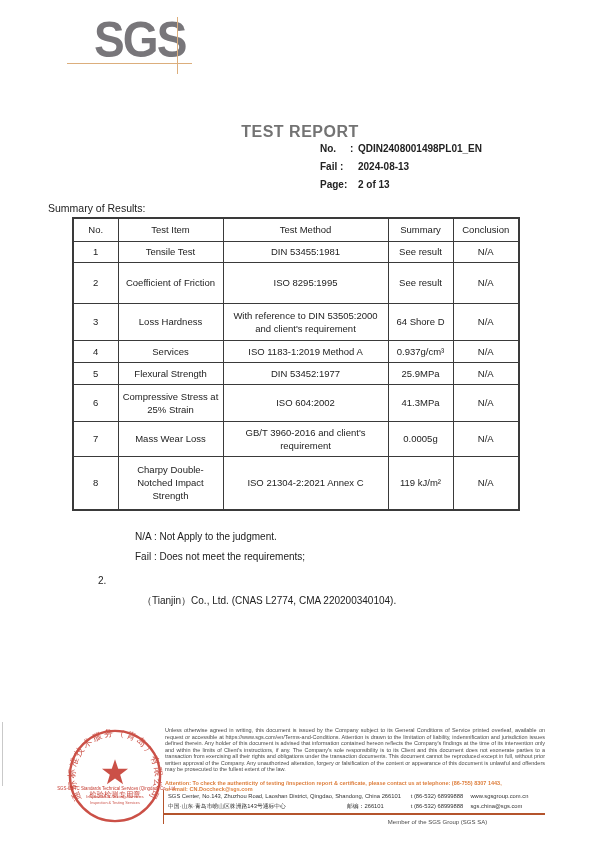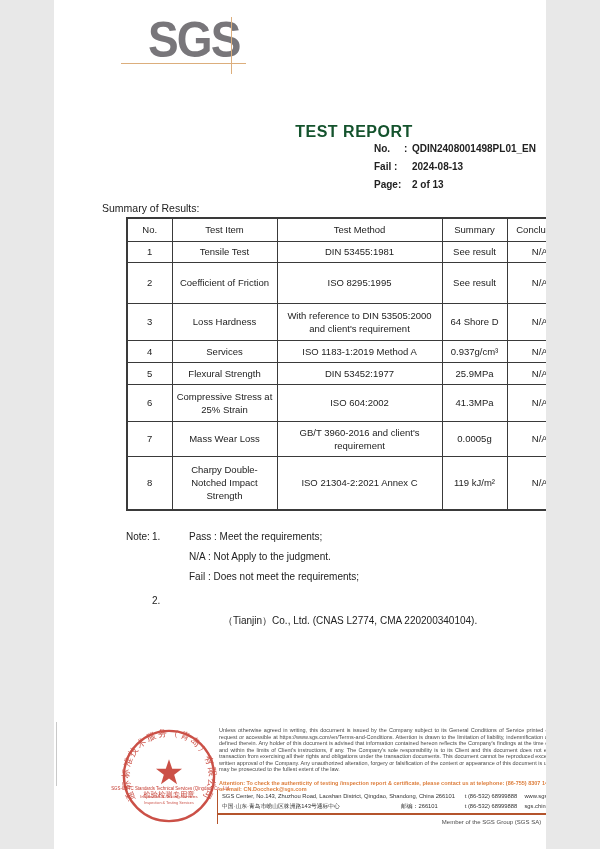--- a/index.html
+++ b/index.html
@@ -1,35 +1,35 @@
 <!DOCTYPE html>
 <html><head>
 <meta charset="utf-8">
 <style>
   html,body { margin:0; padding:0; background:#e8e8e8; }
   .page {
-    position:relative; width:492px; height:849px; margin:0 auto;
+    position:relative; width:600px; height:849px; margin:0 auto;
     background:#ffffff; overflow:hidden;
     font-family:"Liberation Sans", sans-serif; color:#2e2e2e;
   }
 
   
   .logo-text {
     position:absolute; left:94px; top:14px;
     font-size:50px; font-weight:bold; color:#78767a;
     letter-spacing:-2px; transform:scaleX(0.92); transform-origin:left top;
     line-height:52px;
   }
   .logo-hline { position:absolute; left:67px; top:63px; width:125px; height:1px; background:#dcae7c; }
   .logo-vline { position:absolute; left:177px; top:17px; width:1px; height:57px; background:#dcae7c; }
 
   
   .report-title {
     position:absolute; left:0; top:123px; width:600px; text-align:center;
-    font-size:16px; font-weight:bold; color:#14532d; letter-spacing:0.5px;
+    font-size:16px; font-weight:bold; color:#737373; letter-spacing:0.5px;
   }
   .report-info { position:absolute; left:320px; top:139px; font-size:10px; font-weight:bold; color:#222; }
   .info-row { display:flex; height:18px; align-items:center; }
   .info-label { width:30px; }
   .info-sep { width:8px; }
   .info-value { white-space:nowrap; }
 
   
   .summary-heading { position:absolute; left:48px; top:202px; font-size:10.5px; color:#222; }
   table.results {
@@ -53,21 +53,21 @@
   tbody tr:nth-child(6){height:37px;}
   tbody tr:nth-child(7){height:35px;}
   tbody tr:nth-child(8){height:54px;}
 
   
   .note { position:absolute; left:72px; top:527px; font-size:10px; color:#222; line-height:20px; }
   .note-row { display:flex; }
   .note-label { width:26px; }
   .note-num { width:37px; }
   .note-gap { height:4px; }
-  .note-indent2 { padding-left:7px;margin-left:27px; }
+  .note-indent2 { padding-left:7px; }
 
   
   .scan-artifact { position:absolute; left:2px; top:722px; width:1px; height:64px; background:#c9c9c9; }
 
   .stamp { position:absolute; left:66px; top:727px; width:98px; height:98px; opacity:0.88; }
   .stamp-overlay1 {
     position:absolute; left:56px; top:786px; width:128px; text-align:center;
     font-size:4.6px; color:#c4392e; white-space:nowrap; transform:scaleX(0.95); transform-origin:left top;
   }
   .stamp-overlay2 {
@@ -195,25 +195,20 @@
           <td>Charpy Double-Notched Impact Strength</td>
           <td>ISO 21304-2:2021 Annex C</td>
           <td>119 kJ/m²</td>
           <td>N/A</td>
         </tr>
       </tbody>
   </table>
 
   <div class="note">
     <div class="note-row">
-      <span class="note-label">Note:</span>
-      <span class="note-num">1.</span>
-      <span>Pass : Meet the requirements;</span>
-    </div>
-    <div class="note-row">
       <span class="note-label"></span>
       <span class="note-num"></span>
       <span>N/A : Not Apply to the judgment.</span>
     </div>
     <div class="note-row">
       <span class="note-label"></span>
       <span class="note-num"></span>
       <span>Fail : Does not meet the requirements;</span>
     </div>
     <div class="note-gap"></div>

